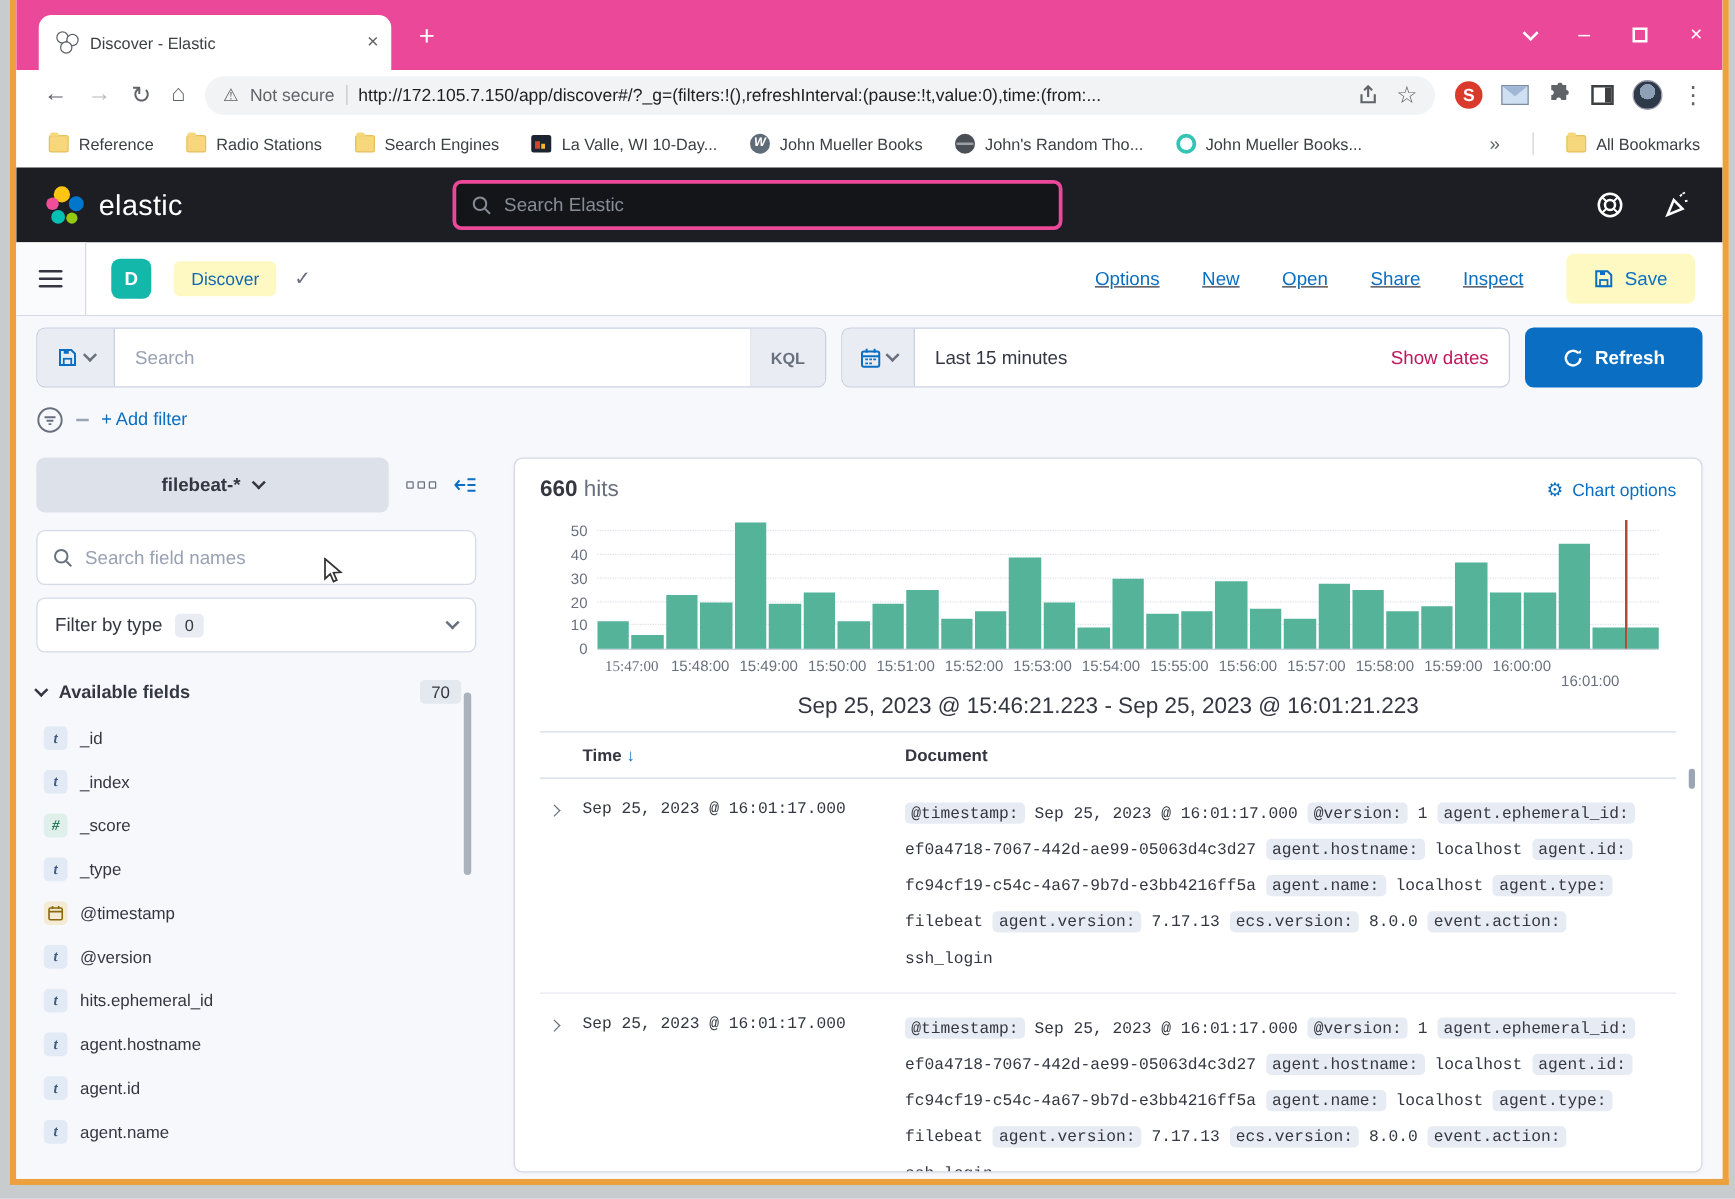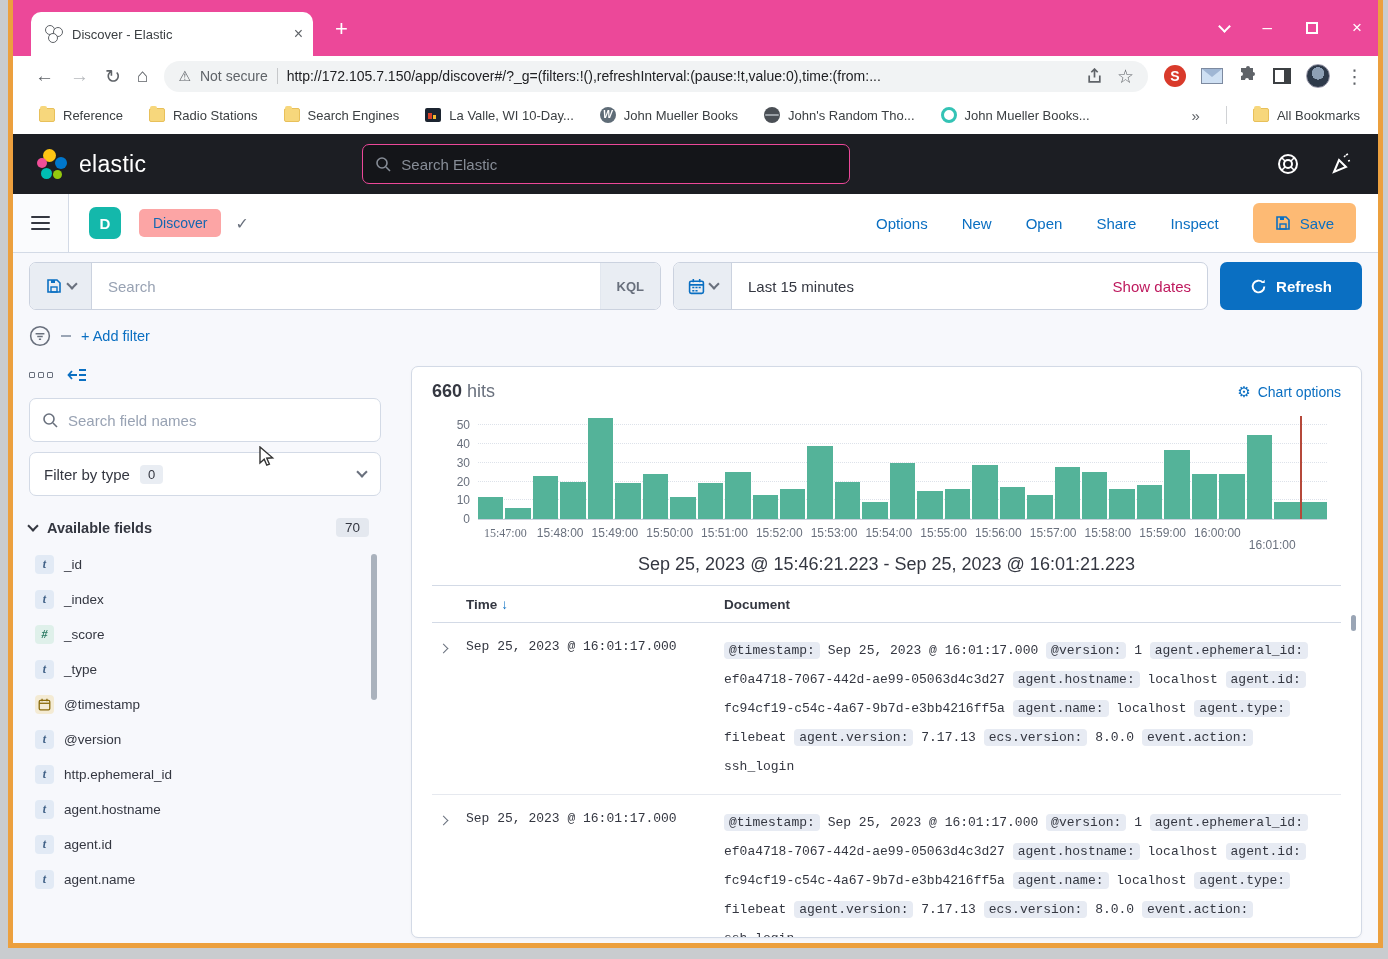--- a/index.html
+++ b/index.html
@@ -73,34 +73,34 @@
   .brand{ display:flex; align-items:center; gap:12px; color:#fff; font-size:23px; letter-spacing:.3px; }
   .elogo{ position:relative; width:30px; height:30px; }
   .elogo i{ position:absolute; border-radius:50%; }
   .elogo i:nth-child(1){ width:13px; height:13px; left:6px; top:0; background:#fec514; }
   .elogo i:nth-child(2){ width:10px; height:10px; left:0; top:9px; background:#f04e98; }
   .elogo i:nth-child(3){ width:12px; height:12px; right:0; top:8px; background:#0077cc; }
   .elogo i:nth-child(4){ width:11px; height:11px; left:4px; bottom:0; background:#00bfb3; }
   .elogo i:nth-child(5){ width:9px; height:9px; right:5px; bottom:0; background:#93c90e; }
   .eheader-search{
     width:488px; height:40px; margin-left:216px;
-    background:#141519; border:1px solid #ec4899; border-radius:7px;
+    background:#141519; border:3px solid #ec4899; border-radius:7px;
     display:flex; align-items:center; gap:10px; padding:0 12px; color:#878d97; font-size:15px;
   }
   .eheader-right{ margin-left:auto; display:flex; gap:30px; align-items:center; }
   
   .knav{ height:59px; background:#fff; border-bottom:1px solid #d3dae6; display:flex; align-items:center; }
   .kmenu-box{ width:56px; height:100%; border-right:1px solid #d3dae6; display:flex; align-items:center; justify-content:center; background:#fafbfd; }
   .hamburger div{ width:19px; height:2.5px; background:#343741; margin:3.5px 0; border-radius:1px; }
   .space-badge{ width:32px; height:32px; border-radius:7px; background:#14b8ab; color:#fff; font-weight:bold; font-size:15px; display:flex; align-items:center; justify-content:center; margin-left:20px; }
-  .breadcrumb-pill{ margin-left:18px; background:#fca5a5; color:#1467b1; font-size:14px; font-weight:500; padding:6px 14px; border-radius:5px; }
+  .breadcrumb-pill{ margin-left:18px; background:#fef9c3; color:#1467b1; font-size:14px; font-weight:500; padding:6px 14px; border-radius:5px; }
   .bc-check{ margin-left:14px; color:#69707d; font-size:16px; }
   .knav-right{ margin-left:auto; display:flex; align-items:center; gap:34px; padding-right:22px; }
   .knav-link{ color:#0a6fc2; font-size:15px; }
-  .save-btn{ background:#fdba74; color:#0a6fc2; font-size:15px; font-weight:500; border:none; border-radius:6px; height:40px; padding:0 22px; display:flex; align-items:center; gap:9px; }
+  .save-btn{ background:#fef9c3; color:#0a6fc2; font-size:15px; font-weight:500; border:none; border-radius:6px; height:40px; padding:0 22px; display:flex; align-items:center; gap:9px; }
   
   .page{ height:693px; background:#f7f8fc; padding:0 16px; position:relative; }
   .qrow{ padding-top:9px; display:flex; gap:12px; align-items:center; }
   .qgroup{ width:632px; height:48px; background:#fff; border:1px solid #cbd2df; border-radius:7px; display:flex; align-items:center; overflow:hidden; }
   .qseg{ width:62px; height:100%; background:#e9edf3; border-right:1px solid #cbd2df; display:flex; align-items:center; justify-content:center; gap:6px; }
   .qinput{ flex:1; padding:0 16px; color:#98a2b3; font-size:15px; }
   .kql{ padding:0 16px; color:#69707d; font-size:13px; font-weight:bold; background:#e9edf3; height:100%; display:flex; align-items:center; border-left:1px solid #e2e7ef;}
   .dgroup{ flex:1; height:48px; background:#fff; border:1px solid #cbd2df; border-radius:7px; display:flex; align-items:center; overflow:hidden; }
   .dseg{ width:58px; height:100%; background:#e9edf3; border-right:1px solid #cbd2df; display:flex; align-items:center; justify-content:center; gap:5px; }
   .dtext{ flex:1; padding:0 16px; font-size:15px; color:#343741; }
@@ -295,21 +295,21 @@
       <div class="hamburger">
           <div></div>
           <div></div>
           <div></div>
         </div>
     </div>
     <div class="space-badge">D</div>
     <div class="breadcrumb-pill">Discover</div>
     <span class="bc-check">✓</span>
     <div class="knav-right">
-      <div style="display:flex; gap:34px; align-items:flex-start;">
+      <div style="display:flex; gap:34px; align-items:flex-start;text-decoration:underline;">
 
       <span class="knav-link">Options</span>
           <span class="knav-link">New</span>
           <span class="knav-link">Open</span>
           <span class="knav-link">Share</span>
           <span class="knav-link">Inspect</span>
         </div>
       <button class="save-btn">
         <svg width="16" height="16" viewBox="0 0 16 16">
             <path d="M2 2h9l3 3v9H2V2z" fill="none" stroke="#0a6fc2" stroke-width="1.6"></path>
@@ -364,20 +364,24 @@
           <path d="M6 8h8M7.5 10.5h5M9 13h2" stroke="#69707d" stroke-width="1.4"></path>
         </svg>
       <span class="filter-dash"></span>
       <span class="add-filter">+ Add filter</span>
     </div>
 
     <div class="content">
 
       <div class="sidebar">
         <div class="sb-head">
+          <button class="dataview-btn">
+            <span>filebeat-*</span>
+            <span class="chev-dark"></span>
+          </button>
           <span class="dots3">
               <i></i>
               <i></i>
               <i></i>
             </span>
           <svg width="20" height="18" viewBox="0 0 20 18">
               <path d="M10 9H2M5 5L1.5 9 5 13" fill="none" stroke="#0a6fc2" stroke-width="1.8"></path>
               <path d="M12 4h7M12 9h7M12 14h7" stroke="#0a6fc2" stroke-width="1.8"></path>
             </svg>
         </div>
@@ -425,21 +429,21 @@
                 </svg>
               </span>
               <span>@timestamp</span>
             </div>
             <div class="field-item">
               <span data-badge-slot="" class="badge-text">t</span>
               <span>@version</span>
             </div>
             <div class="field-item">
               <span data-badge-slot="" class="badge-text">t</span>
-              <span>http.ephemeral_id</span>
+              <span>hits.ephemeral_id</span>
             </div>
             <div class="field-item">
               <span data-badge-slot="" class="badge-text">t</span>
               <span>agent.hostname</span>
             </div>
             <div class="field-item">
               <span data-badge-slot="" class="badge-text">t</span>
               <span>agent.id</span>
             </div>
             <div class="field-item">

